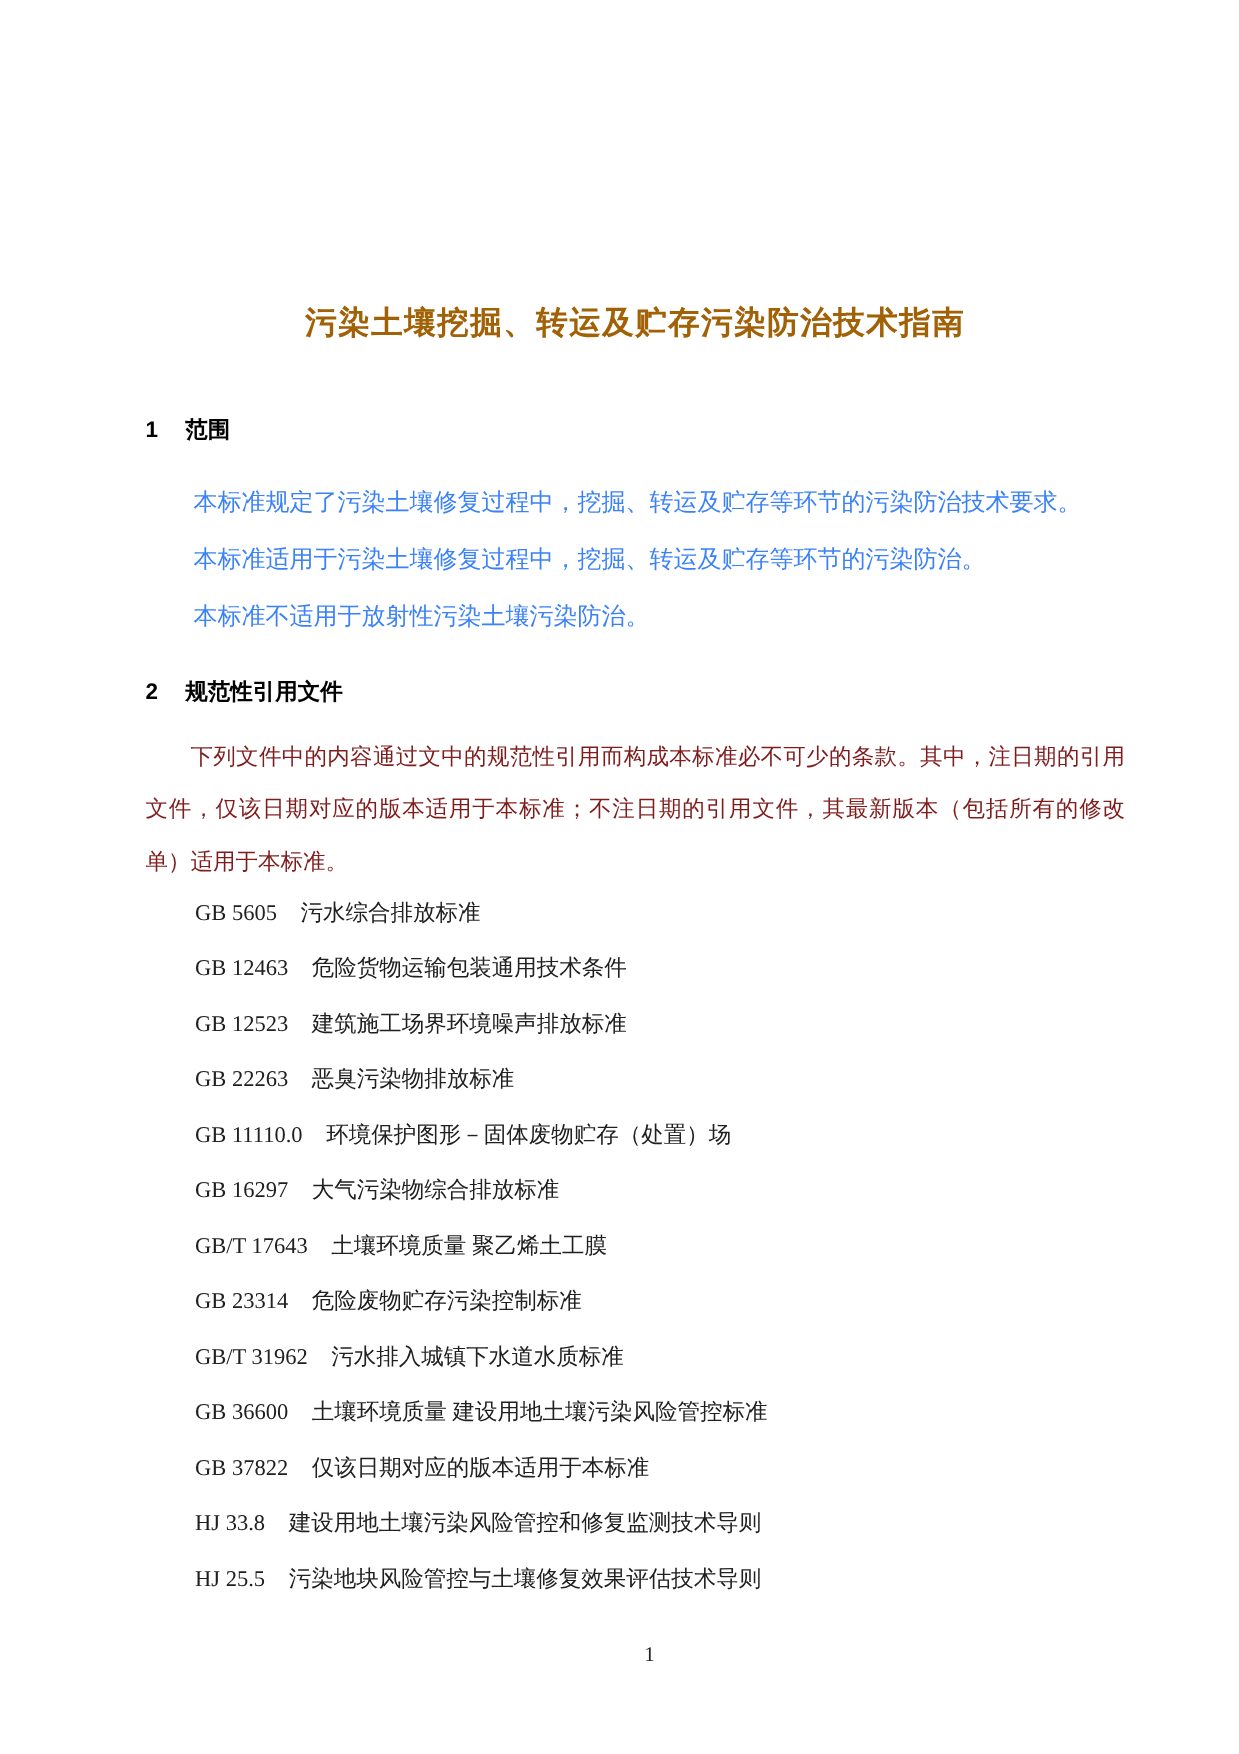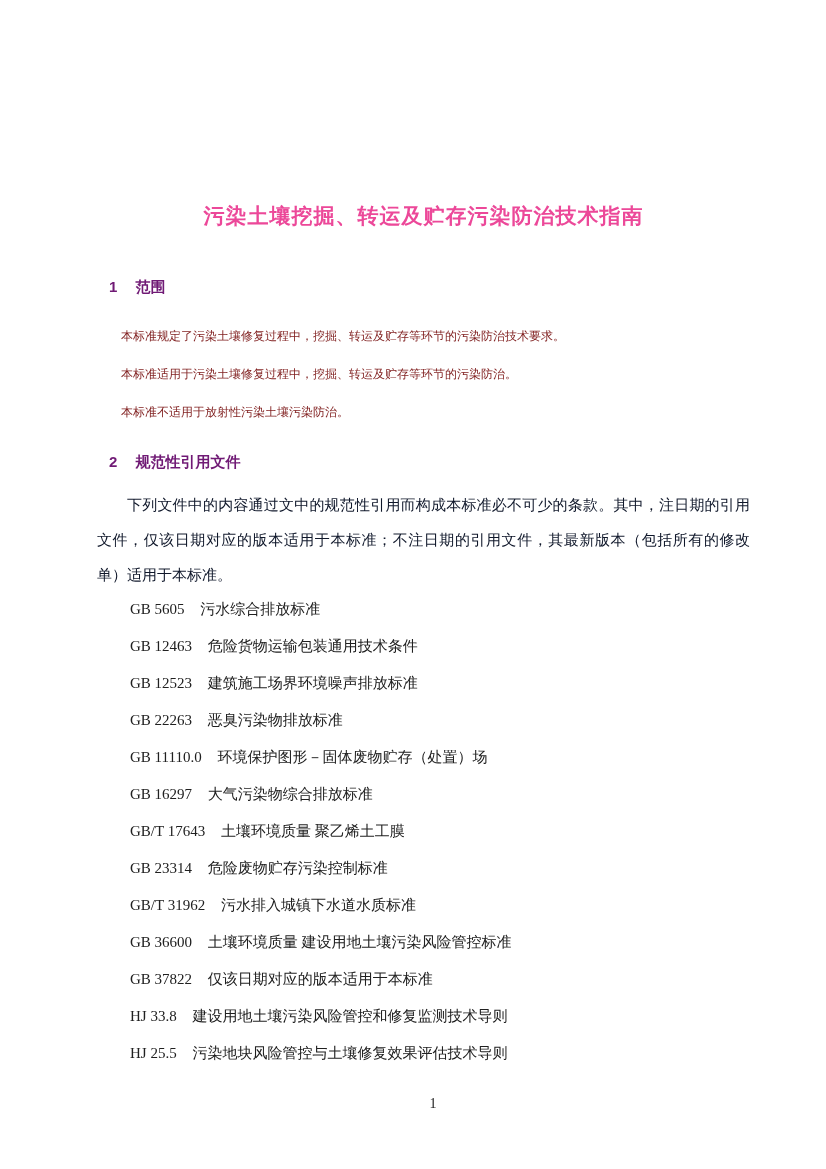--- a/index.html
+++ b/index.html
@@ -20,48 +20,48 @@
     overflow: hidden;
   }
   .doc-title {
     margin: 0;
     font-family: "Liberation Sans", sans-serif;
     font-weight: 700;
     font-size: 21px;
     line-height: 32px;
     letter-spacing: 1px;
     text-align: center;
-    color: #ec4899;
+    color: #a16207;
   }
   .sec-heading {
-    margin: 12px;
+    margin: 0;
     font-family: "Liberation Sans", sans-serif;
     font-weight: 700;
     font-size: 15px;
     line-height: 18px;
-    color: #701a75;
+    color: #000000;
   }
   .section-1 .sec-heading { margin-top: 46px; }
   .section-2 .sec-heading { margin-top: 32px; }
   .sec-num { display: inline-block; margin-right: 14px; }
   .body-para {
     margin: 0 0 20px 0;
-    font-size: 12px;
+    font-size: 16px;
     line-height: 18px;
     text-indent: 2em;
-    color: #7f1d1d;
+    color: #3b82f6;
   }
   .section-1 .body-para:first-of-type { margin-top: 31px; }
   .intro-para {
     margin: 17px 0 0 0;
     font-size: 15px;
     line-height: 35px;
     text-indent: 2em;
     text-align: justify;
-    color: #0f172a;
+    color: #7f1d1d;
   }
   .refs {
     list-style: none;
     margin: -2px 0 0 0;
     padding: 0 0 0 33px;
   }
   .ref-item {
     font-size: 15px;
     line-height: 37px;
     white-space: nowrap;

